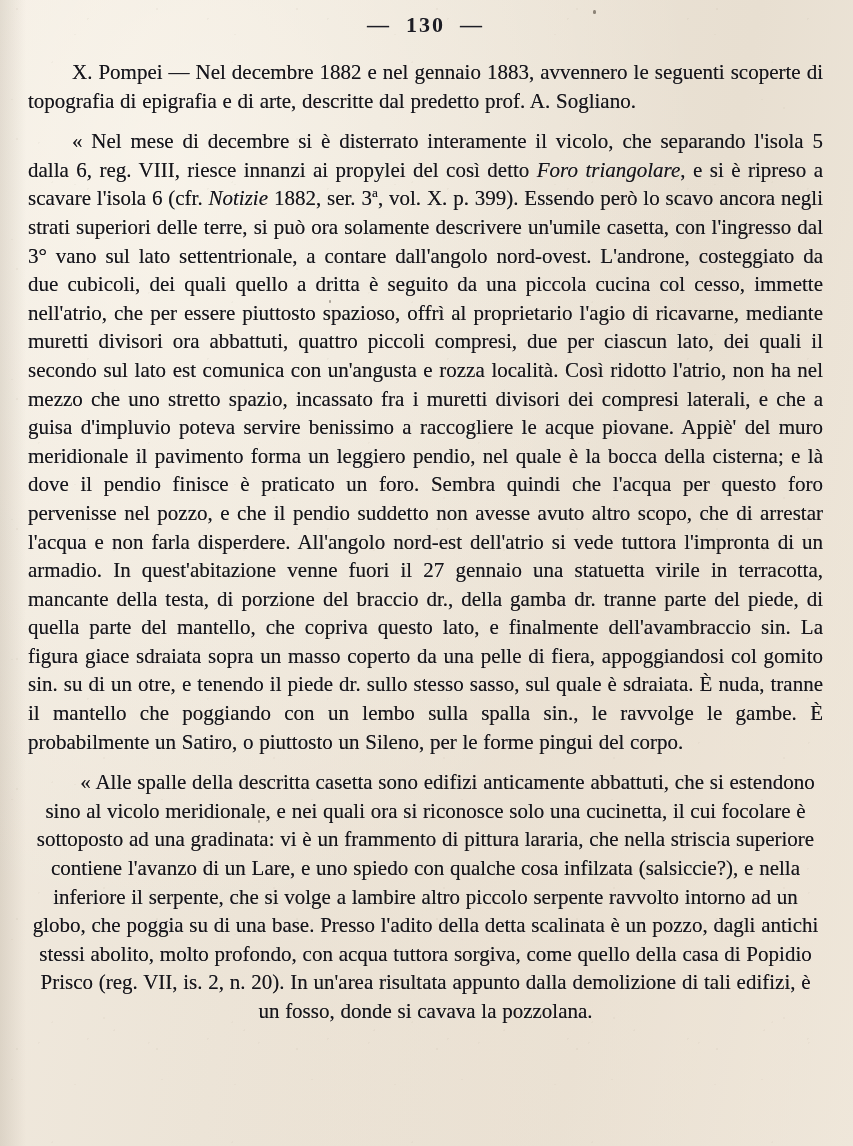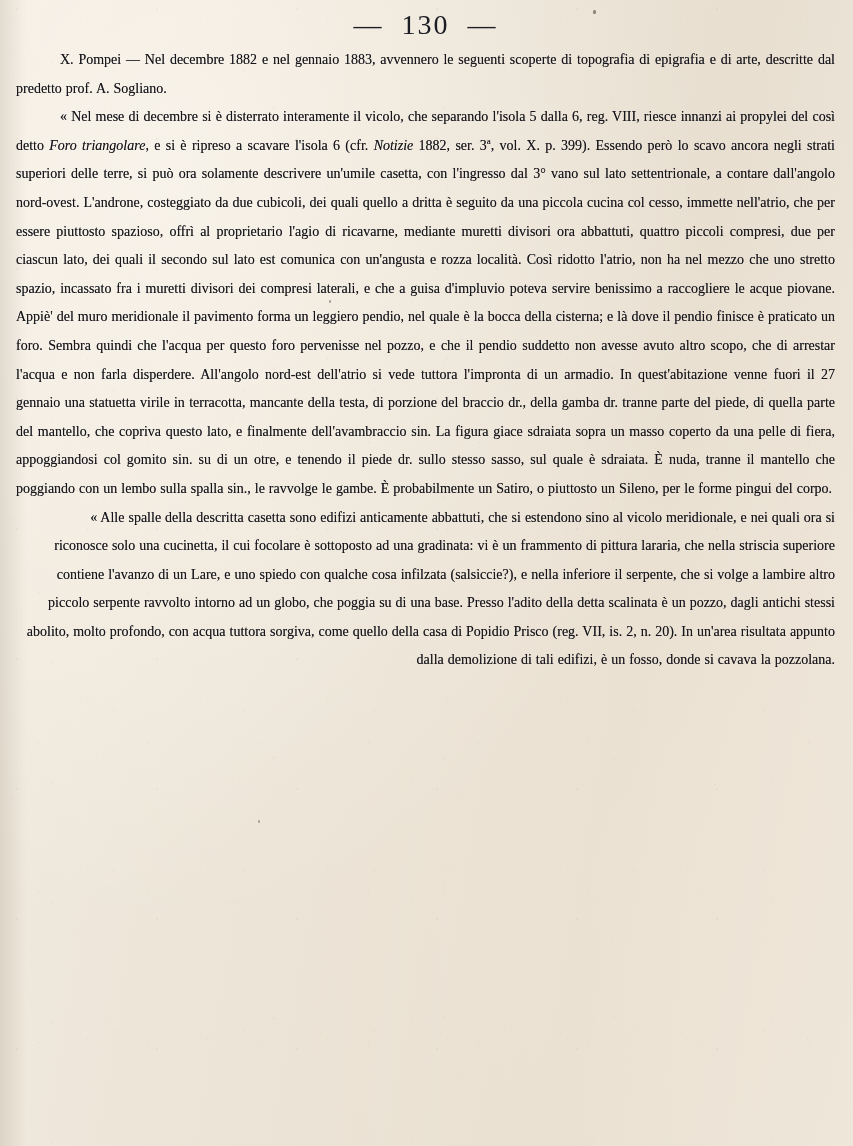--- a/index.html
+++ b/index.html
@@ -51,61 +51,61 @@
   }
   .content {
     position: relative;
     padding: 0 18px 0 16px;
     z-index: 2;
   }
 
   
   .folio {
     text-align: center;
-    font-size: 28px;
+    font-size: 22px;
     letter-spacing: 2px;
     color: #23232a;
     padding-top: 8px;
     height: 34px;
     line-height: 34px;
     white-space: pre;
-    font-weight: 400;
+    font-weight: 700;
   }
 
   
   .speck {
     position: absolute;
     width: 3px; height: 4px;
     background: #6d6458;
     border-radius: 40%;
     opacity: .75;
     z-index: 3;
   }
   .speck-a { top: 10px;  left: 593px; }
   .speck-b { top: 300px; left: 329px; width:2px; height:3px; opacity:.55;}
   .speck-c { top: 820px; left: 258px; width:2px; height:3px; opacity:.5;}
   .speck-d { top: 487px; left: 384px; width:2px; height:2px; opacity:.45;}
 
   
   .para {
-    margin: 0;
-    font-size: 14px;
+    margin: 12px;
+    font-size: 21px;
     line-height: 28.6px;
     text-align: justify;
     text-justify: inter-word;
     word-spacing: 0.5px;
     color: #1b1b21;
     text-shadow: 0 0 0.6px rgba(30,30,36,0.55);
     -webkit-font-smoothing: none;
   }
   .para.first { padding-top: 4px; }
   .indent { display: inline-block; width: 44px; }
   em { }
   .sup { font-size: 0.64em; vertical-align: super; line-height: 0; }
-  .lastline { text-align: right; }
+  .lastline { text-align: center; }
 
   
   .para, .folio { filter: contrast(1.06); }
 </style>
 </head>
 <body>
 
 <div class="page">
   <div class="grain"></div>
   <div class="edge-shadow"></div>

